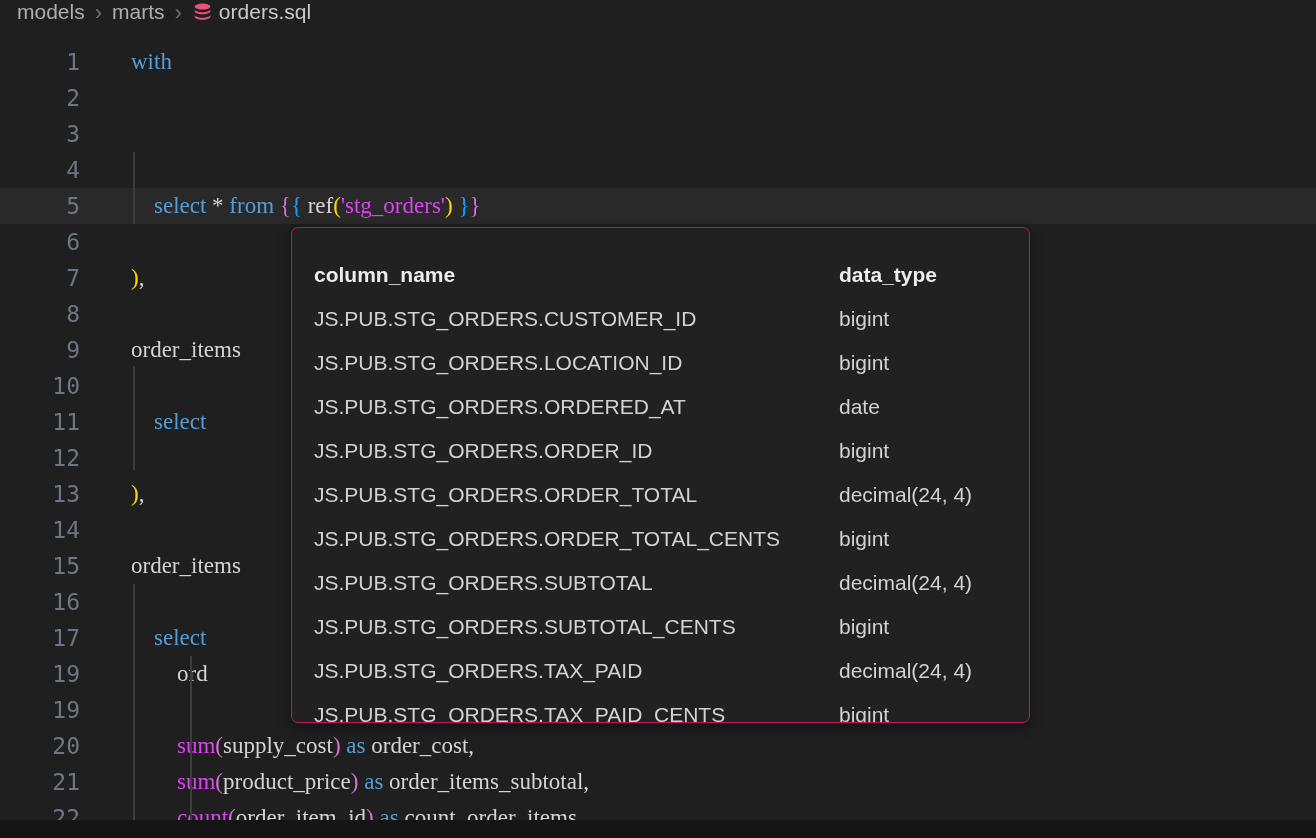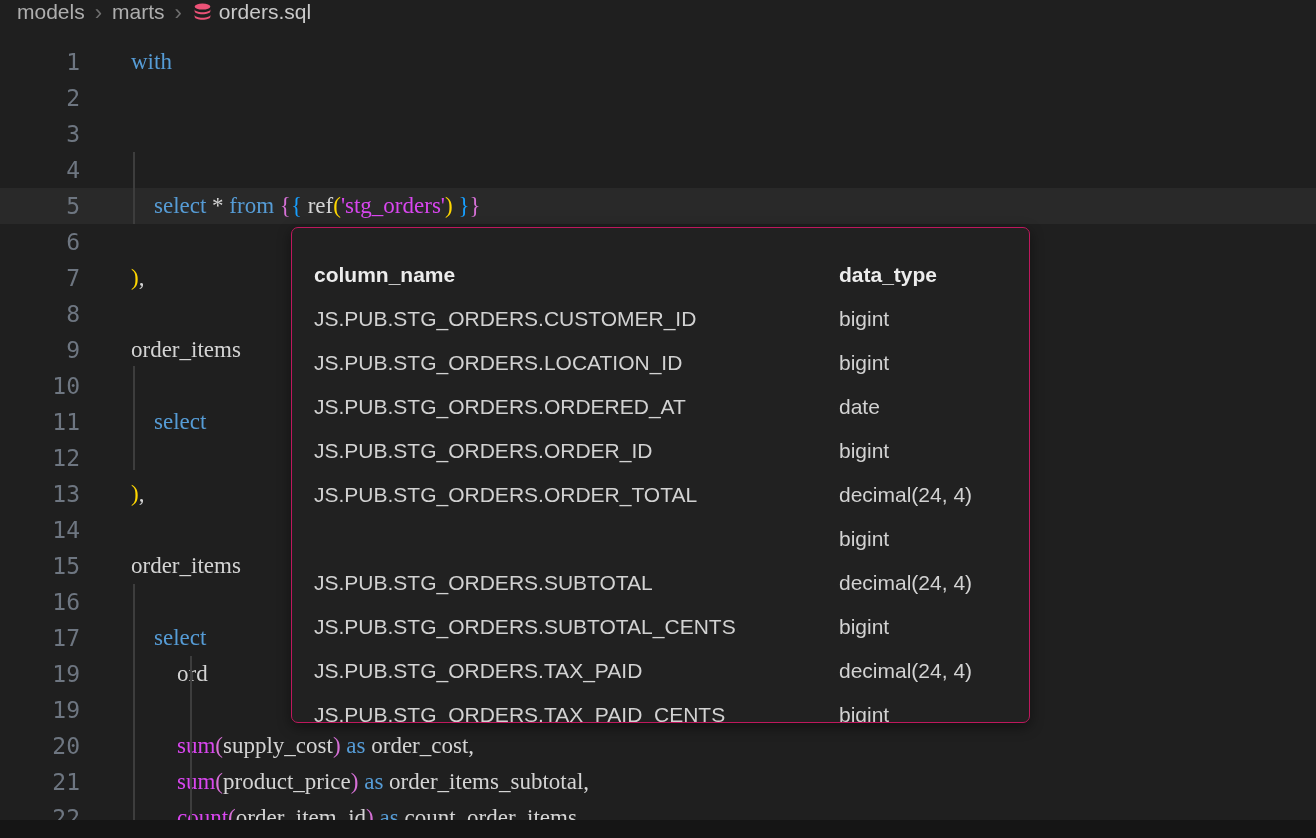--- a/index.html
+++ b/index.html
@@ -116,19 +116,19 @@
   <div class="popup-row header">
     <span>column_name</span>
     <span class="cell-type">data_type</span>
   </div>
   <div id="popup-rows">
       <div class="popup-row"><span>JS.PUB.STG_ORDERS.CUSTOMER_ID</span><span class="cell-type">bigint</span></div>
       <div class="popup-row"><span>JS.PUB.STG_ORDERS.LOCATION_ID</span><span class="cell-type">bigint</span></div>
       <div class="popup-row"><span>JS.PUB.STG_ORDERS.ORDERED_AT</span><span class="cell-type">date</span></div>
       <div class="popup-row"><span>JS.PUB.STG_ORDERS.ORDER_ID</span><span class="cell-type">bigint</span></div>
       <div class="popup-row"><span>JS.PUB.STG_ORDERS.ORDER_TOTAL</span><span class="cell-type">decimal(24, 4)</span></div>
-      <div class="popup-row"><span class="cell-type">bigint</span></div>
+      <div class="popup-row"><span>JS.PUB.STG_ORDERS.ORDER_TOTAL_CENTS</span><span class="cell-type">bigint</span></div>
       <div class="popup-row"><span>JS.PUB.STG_ORDERS.SUBTOTAL</span><span class="cell-type">decimal(24, 4)</span></div>
       <div class="popup-row"><span>JS.PUB.STG_ORDERS.SUBTOTAL_CENTS</span><span class="cell-type">bigint</span></div>
       <div class="popup-row"><span>JS.PUB.STG_ORDERS.TAX_PAID</span><span class="cell-type">decimal(24, 4)</span></div>
       <div class="popup-row"><span>JS.PUB.STG_ORDERS.TAX_PAID_CENTS</span><span class="cell-type">bigint</span></div>
     </div>
 </div>
 
 </body></html>

